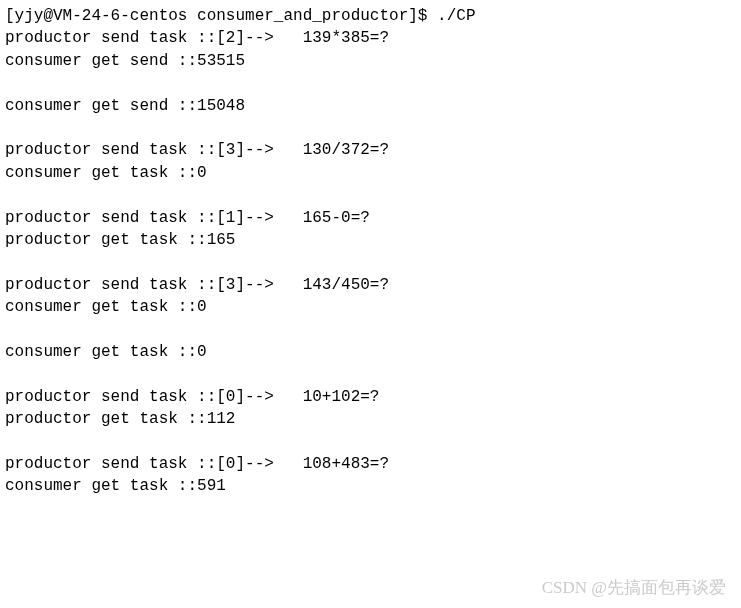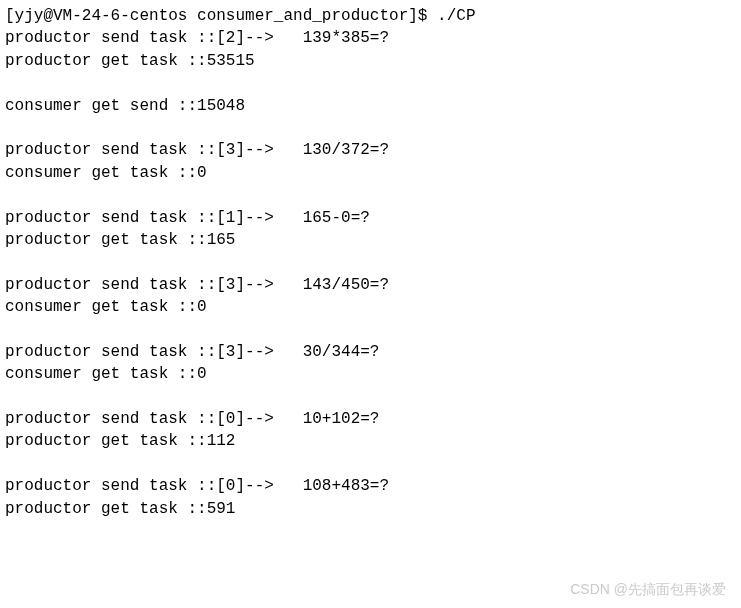--- a/index.html
+++ b/index.html
@@ -19,45 +19,44 @@
       white-space: pre;
     }
     .blank {
       height: 1.4em;
     }
     .watermark {
       position: absolute;
       right: 15px;
       bottom: 8px;
       color: rgba(180, 180, 180, 0.7);
-      font-family: Liberation Sans, sans-serif;
-      font-size: 14px;
+      font-family: Liberation Serif, serif;
+      font-size: 17px;
     }
   </style>
 </head>
 <body>
 
 <div class="line">[yjy@VM-24-6-centos consumer_and_productor]$ ./CP</div>
 <div id="output">
     <div class="line">productor send task ::[2]--&gt;   139*385=?</div>
-    <div class="line">productor get task ::53515</div>
+    <div class="line">consumer get send ::53515</div>
     <div class="blank"></div>
     <div class="line">consumer get send ::15048</div>
     <div class="blank"></div>
     <div class="line">productor send task ::[3]--&gt;   130/372=?</div>
     <div class="line">consumer get task ::0</div>
     <div class="blank"></div>
     <div class="line">productor send task ::[1]--&gt;   165-0=?</div>
     <div class="line">productor get task ::165</div>
     <div class="blank"></div>
     <div class="line">productor send task ::[3]--&gt;   143/450=?</div>
     <div class="line">consumer get task ::0</div>
     <div class="blank"></div>
-    <div class="line">productor send task ::[3]--&gt;   30/344=?</div>
     <div class="line">consumer get task ::0</div>
     <div class="blank"></div>
     <div class="line">productor send task ::[0]--&gt;   10+102=?</div>
     <div class="line">productor get task ::112</div>
     <div class="blank"></div>
     <div class="line">productor send task ::[0]--&gt;   108+483=?</div>
-    <div class="line">productor get task ::591</div>
+    <div class="line">consumer get task ::591</div>
   </div>
 <div class="watermark">CSDN @先搞面包再谈爱</div>
 
 </body></html>

